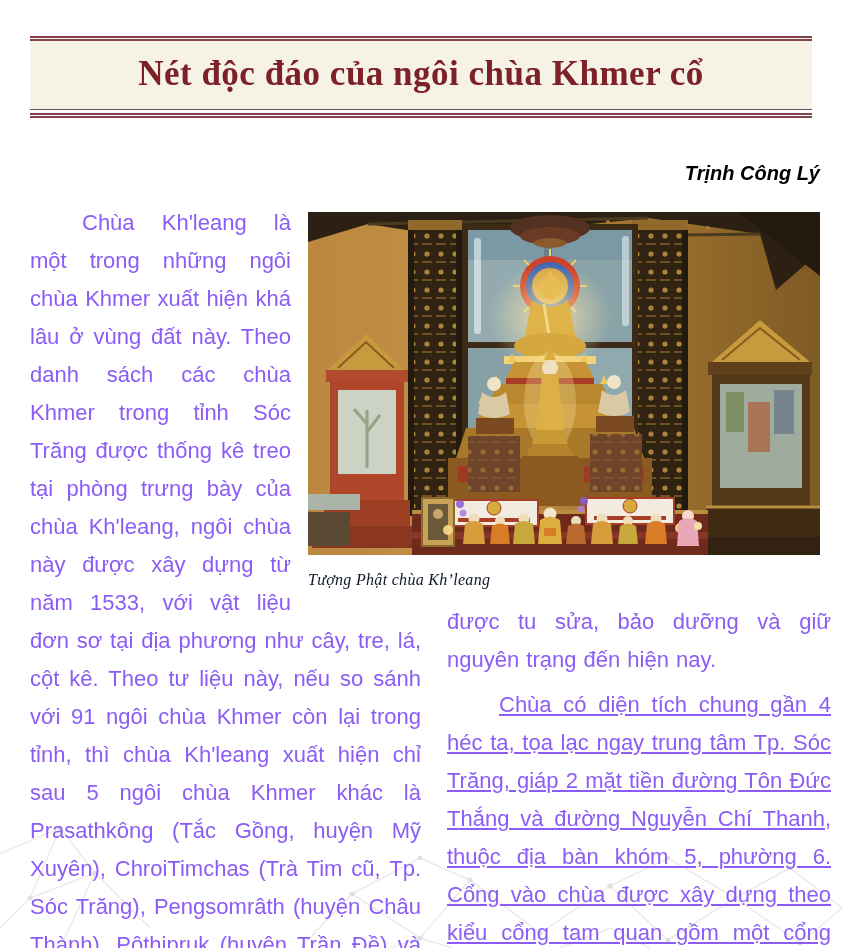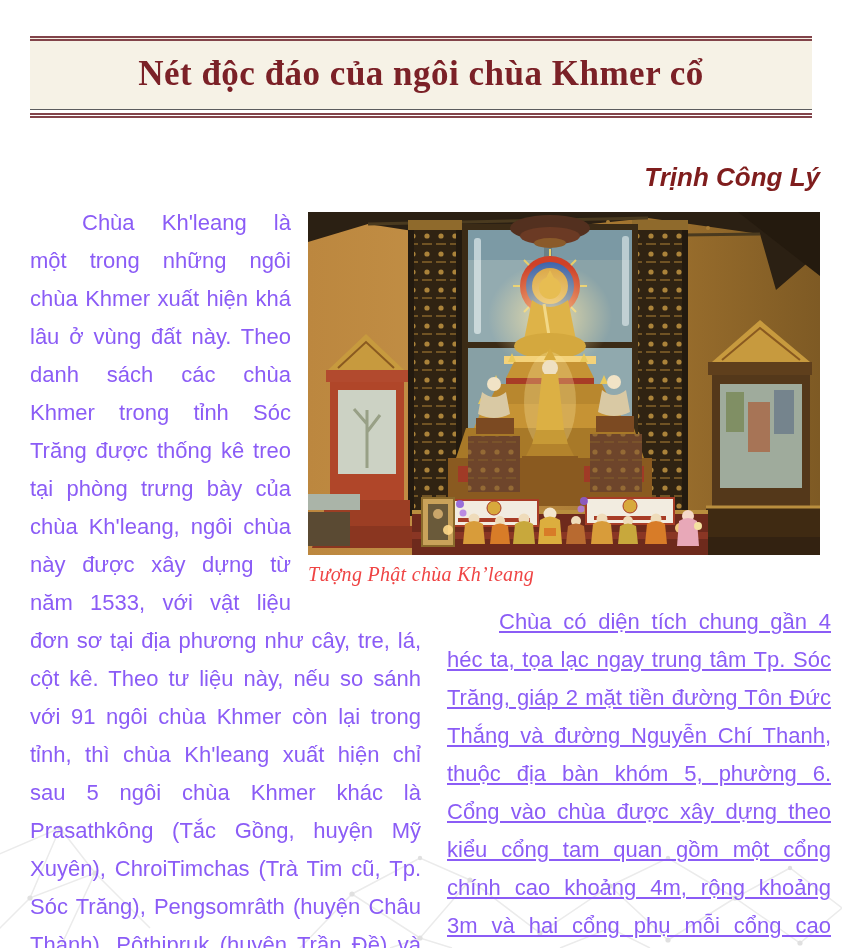--- a/index.html
+++ b/index.html
@@ -13,27 +13,27 @@
     border-top:5px double #82444a;border-bottom:1px solid #5c5c5e;
     background:#f6f2e6;text-align:center;padding:10px 20px 12px;
   }
   .title-box h1{
     margin:0;font-family:"Liberation Serif",serif;font-weight:700;
     font-size:35px;line-height:46px;color:#7b2127;letter-spacing:.5px;
   }
   .band{border-top:5px double #82444a;margin-top:3px;}
   .author{
     position:absolute;top:162px;right:22px;z-index:2;
-    font-size:26px;font-weight:700;font-style:italic;color:#7f1d1d;
+    font-size:20px;font-weight:700;font-style:italic;color:#000000;
   }
   .photo{position:absolute;left:308px;top:212px;width:512px;margin:0;z-index:2;}
   .photo svg{display:block;}
   .caption{
-    margin-top:8px;font-family:"Liberation Serif",serif;font-style:italic;
-    font-size:20px;color:#ef4444;letter-spacing:.3px;
+    margin-top:16px;font-family:"Liberation Serif",serif;font-style:italic;
+    font-size:16px;color:#0f172a;letter-spacing:.3px;
   }
   .col{
     position:absolute;z-index:2;color:#8b5cf6;font-size:22px;line-height:38px;
     text-align:justify;word-spacing:1px;
   }
   .col-left{left:30px;top:204px;width:391px;height:744px;overflow:hidden;}
   .col-right{left:447px;top:603px;width:384px;height:345px;overflow:hidden;}
   .img-spacer{float:right;width:130px;height:394px;}
   .par{margin:0 0 7px 0;}
   .indent{text-indent:52px;}
@@ -304,16 +304,17 @@
     </svg>
     <figcaption class="caption">Tượng Phật chùa Kh’leang</figcaption>
   </figure>
 
   <div class="col col-left">
     <div class="img-spacer"></div>
     <p class="par indent">Chùa Kh'leang là một trong những ngôi chùa Khmer xuất hiện khá lâu ở vùng đất này. Theo danh sách các chùa Khmer trong tỉnh Sóc Trăng được thống kê treo tại phòng trưng bày của chùa Kh'leang, ngôi chùa này được xây dựng từ năm 1533, với vật liệu đơn sơ tại địa phương như cây, tre, lá, cột kê. Theo tư liệu này, nếu so sánh với 91 ngôi chùa Khmer còn lại trong tỉnh, thì chùa Kh'leang xuất hiện chỉ sau 5 ngôi chùa Khmer khác là Prasathkông (Tắc Gồng, huyện Mỹ Xuyên), ChroiTimchas (Trà Tim cũ, Tp. Sóc Trăng), Pengsomrâth (huyện Châu Thành), Pôthipruk (huyện Trần Đề) và Luông Bassăc Bãi Xàu (huyện Mỹ Xuyên).</p>
   </div>
 
   <div class="col col-right">
+    <p class="par">được tu sửa, bảo dưỡng và giữ nguyên trạng đến hiện nay.</p>
     <p class="par indent just-last">Chùa có diện tích chung gần 4 héc ta, tọa lạc ngay trung tâm Tp. Sóc Trăng, giáp 2 mặt tiền đường Tôn Đức Thắng và đường Nguyễn Chí Thanh, thuộc địa bàn khóm 5, phường 6. Cổng vào chùa được xây dựng theo kiểu cổng tam quan gồm một cổng chính cao khoảng 4m, rộng khoảng 3m và hai cổng phụ mỗi cổng cao khoảng 2m, rộng khoảng 1m. Phía trên của</p>
   </div>
 
 </div>
 
 </body></html>

